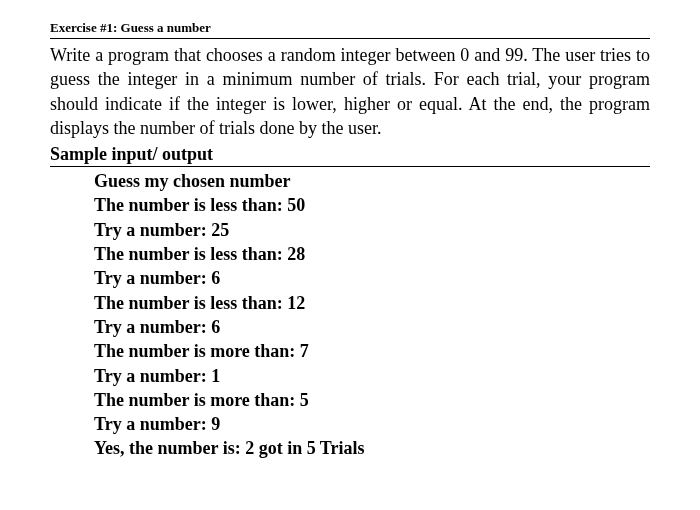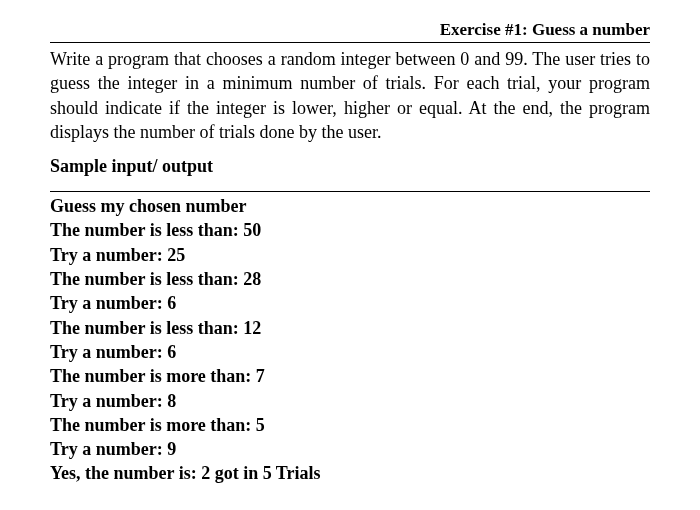--- a/index.html
+++ b/index.html
@@ -8,58 +8,58 @@
       font-family: "Times New Roman", Times, serif;
       font-size: 18px;
       color: #000;
       background: #fff;
       width: 700px;
       height: 510px;
       box-sizing: border-box;
     }
     .title {
       font-weight: bold;
-      font-size: 17px;
+      font-size: 13px;
       border-bottom: 1.5px solid #000;
       padding-bottom: 2px;
       margin-bottom: 4px;
-      text-align: right;
     }
     .description {
       text-align: justify;
       line-height: 1.35;
-      margin-bottom: 12px;
+      margin-bottom: 4px;
     }
     .subheading {
       font-weight: bold;
       border-bottom: 1.5px solid #000;
-      padding-bottom: 14px;
+      padding-bottom: 1px;
       margin-bottom: 2px;
       display: block;
     }
     .sample-line {
       font-weight: bold;
       line-height: 1.35;
+      margin-left: 44px;
     }
   </style>
 </head>
 <body>
 
 <div class="title">Exercise #1: Guess a number</div>
 
 <div class="description">Write a program that chooses a random integer between 0 and 99. The user tries to guess the integer in a minimum number of trials. For each trial, your program should indicate if the integer is lower, higher or equal. At the end, the program displays the number of trials done by the user.</div>
 
 <div class="subheading">Sample input/ output</div>
 
 <div>
   <div class="sample-line">Guess my chosen number</div>
   <div class="sample-line">The number is less than: 50</div>
   <div class="sample-line">Try a number: 25</div>
   <div class="sample-line">The number is less than: 28</div>
   <div class="sample-line">Try a number: 6</div>
   <div class="sample-line">The number is less than: 12</div>
   <div class="sample-line">Try a number: 6</div>
   <div class="sample-line">The number is more than: 7</div>
-  <div class="sample-line">Try a number: 8</div>
+  <div class="sample-line">Try a number: 1</div>
   <div class="sample-line">The number is more than: 5</div>
   <div class="sample-line">Try a number: 9</div>
   <div class="sample-line">Yes, the number is: 2 got in 5 Trials</div>
 </div>
 
 </body></html>

